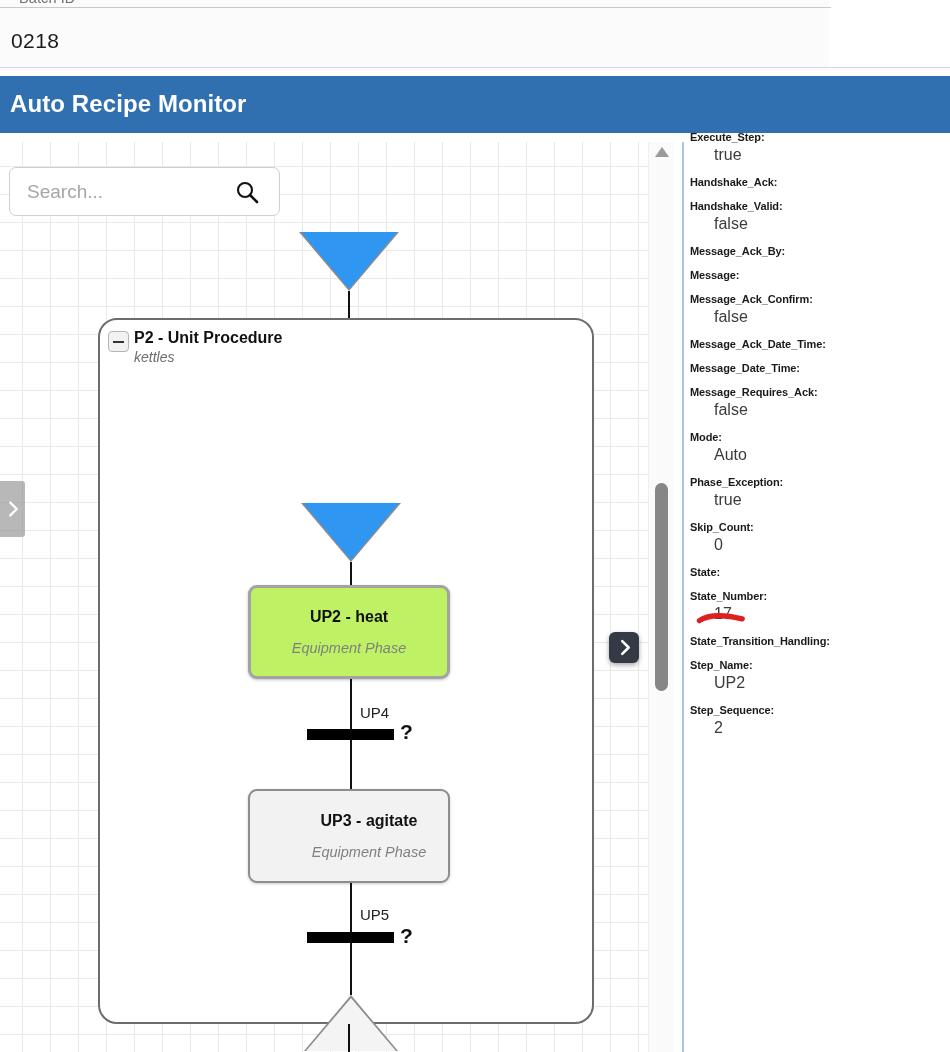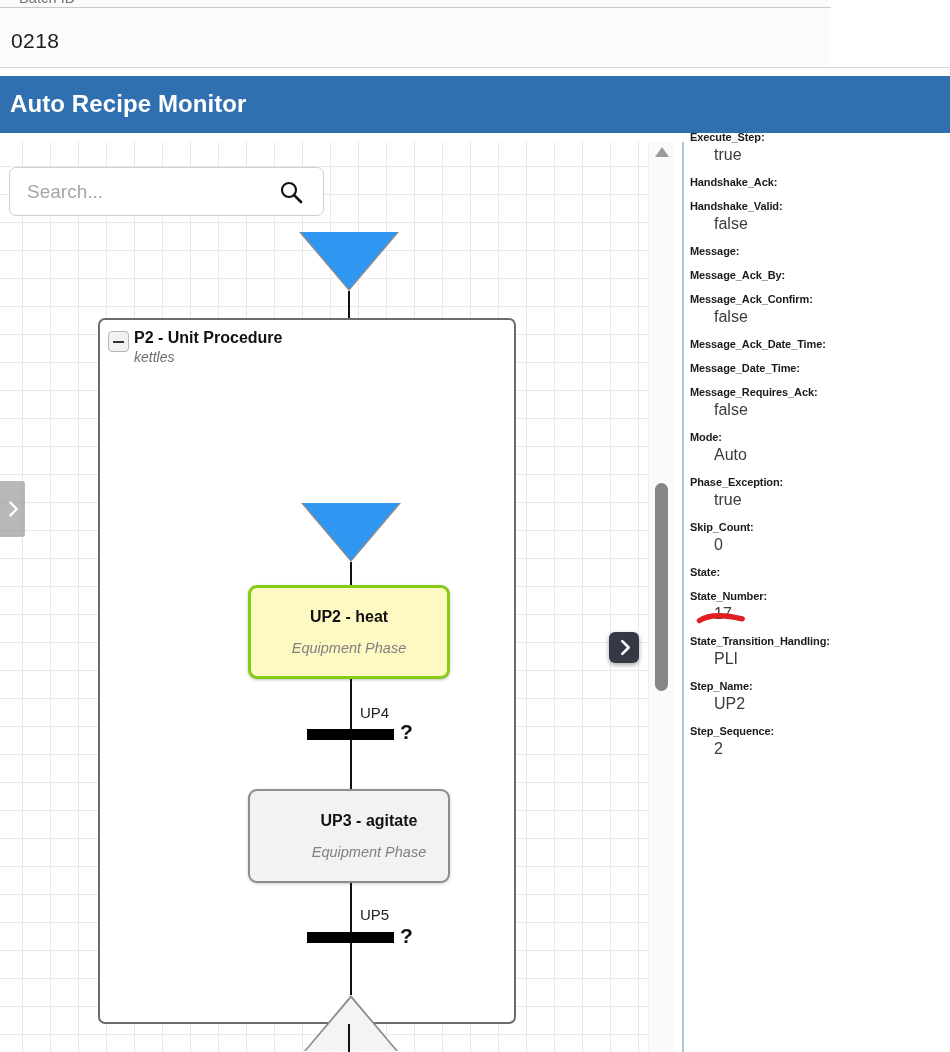--- a/index.html
+++ b/index.html
@@ -67,42 +67,42 @@
       linear-gradient(to bottom, #e9e9e9 1px, transparent 1px),
       linear-gradient(to right, #dcdcdc 1px, transparent 1px),
       linear-gradient(to bottom, #dcdcdc 1px, transparent 1px);
     background-size: 28px 28px, 28px 28px, 140px 140px, 140px 140px;
     background-position: -6px -4px, -6px -4px, -6px -4px, -6px -4px;
     overflow: hidden;
   }
 
   
   .search-box {
-    position: absolute; left: 9px; top: 25px; width: 315px; height: 49px;
+    position: absolute; left: 9px; top: 25px; width: 271px; height: 49px;
     background: #ffffff;
     border: 1px solid #cfcfcf;
     border-radius: 7px;
   }
   .search-input {
     position: absolute; left: 17px; top: 0; width: 230px; height: 47px;
     border: none; outline: none; background: transparent;
     font-family: "Liberation Sans", sans-serif;
     font-size: 19px; color: #333;
   }
   .search-input::placeholder { color: #a6a6a6; }
   .search-icon {
     position: absolute; right: 20px; top: 12px; width: 24px; height: 24px;
   }
 
   
   .unit-container {
-    position: absolute; left: 98px; top: 176px; width: 418px; height: 706px;
+    position: absolute; left: 98px; top: 176px; width: 496px; height: 706px;
     background: #ffffff;
     border: 2px solid #6c6c6c;
-    border-radius: 7px;
+    border-radius: 19px;
   }
   .unit-collapse-btn {
     position: absolute; left: 8px; top: 11px; width: 21px; height: 21px;
     background: #f2f2f2; border: 1px solid #b5b5b5; border-radius: 4px;
     cursor: pointer;
   }
   .unit-collapse-btn::before {
     content: ""; position: absolute; left: 4px; top: 8.5px;
     width: 11px; height: 2.5px; background: #333;
   }
@@ -147,22 +147,22 @@
 
   
   .node {
     position: absolute; width: 202px; height: 94px;
     border-radius: 9px;
     display: flex; flex-direction: column;
     align-items: center; justify-content: center;
     cursor: pointer;
   }
   .node-active {
-    background: #fef9c3;
-    border: 3px solid #84cc16;
+    background: #bef264;
+    border: 3px solid #a3a3a3;
     box-shadow: 0 1px 3px rgba(0,0,0,.25);
   }
   .node-idle {
     background: #f2f2f2;
     border: 2px solid #8d8d8d;
     box-shadow: 0 1px 3px rgba(0,0,0,.2);
     padding-left: 40px;
   }
   .node-title { font-size: 16px; font-weight: bold; color: #111; }
   .node-sub { font-size: 14.5px; font-style: italic; color: #808080; margin-top: 14px; }
@@ -331,24 +331,24 @@
           <div class="prop-val">true</div>
         </div>
         <div class="prop-row">
           <div class="prop-key">Handshake_Ack:</div>
         </div>
         <div class="prop-row">
           <div class="prop-key">Handshake_Valid:</div>
           <div class="prop-val">false</div>
         </div>
         <div class="prop-row">
+          <div class="prop-key">Message_Ack_By:</div>
+        </div>
+        <div class="prop-row">
           <div class="prop-key">Message:</div>
-        </div>
-        <div class="prop-row">
-          <div class="prop-key">Message_Ack_By:</div>
         </div>
         <div class="prop-row">
           <div class="prop-key">Message_Ack_Confirm:</div>
           <div class="prop-val">false</div>
         </div>
         <div class="prop-row">
           <div class="prop-key">Message_Ack_Date_Time:</div>
         </div>
         <div class="prop-row">
           <div class="prop-key">Message_Date_Time:</div>
@@ -375,21 +375,20 @@
           <div class="prop-key">State:</div>
         </div>
         <div class="prop-row">
           <div class="prop-key">State_Number:</div>
           <div class="prop-val">17<div class="red-underline"><svg viewBox="0 0 60 16" style="width:100%;height:100%;">
                 <path d="M3,11 C14,3.5 34,4.5 52,9" fill="none" stroke="#e02020" stroke-width="6" stroke-linecap="round"></path>
               </svg></div></div>
         </div>
         <div class="prop-row">
           <div class="prop-key">State_Transition_Handling:</div>
-          <div class="prop-val">PLI</div>
         </div>
         <div class="prop-row">
           <div class="prop-key">Step_Name:</div>
           <div class="prop-val">UP2</div>
         </div>
         <div class="prop-row">
           <div class="prop-key">Step_Sequence:</div>
           <div class="prop-val">2</div>
         </div>
       </div>

